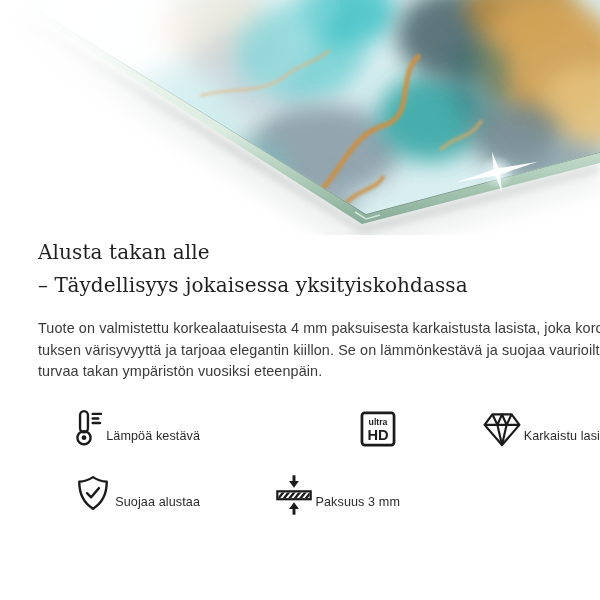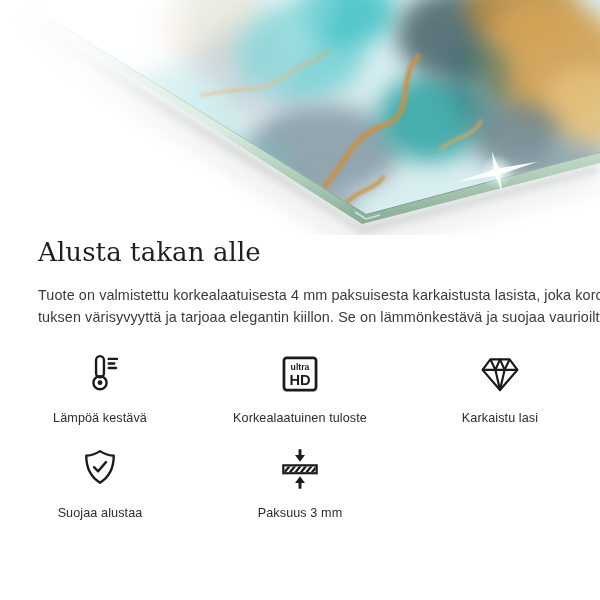--- a/index.html
+++ b/index.html
@@ -13,39 +13,39 @@
   
   .hero{position:relative;width:600px;height:230px;}
   .hero svg{display:block;position:absolute;top:0;left:0;}
 
   
   .content{padding:0 40px 0 38px;}
   h1{
     margin:6px 0 0 0;
     font-family:"DejaVu Serif","Liberation Serif",serif;
     font-weight:normal;
-    font-size:26px;line-height:33px;
+    font-size:20px;line-height:33px;
     color:#1f1f1f;letter-spacing:0.1px;
   }
   h1 span{display:block;}
   .intro{
     margin:16px 0 0 0;
     font-size:14.4px;line-height:21.6px;color:#3a3a3a;letter-spacing:0.1px;
   }
   .intro span{display:block;white-space:nowrap;}
 
   
   .features{
     margin-top:24px;
     display:grid;
     grid-template-columns:repeat(3,1fr);
     row-gap:22px;
   }
   .feature{
-    display:flex;flex-direction:column;align-items:center;justify-content:flex-end;
+    display:flex;flex-direction:row;align-items:center;justify-content:flex-end;
   }
   .feature .icn{width:44px;height:44px;display:block;}
   .feature .lbl{
     margin-top:15px;font-size:12.6px;color:#2b2b2b;letter-spacing:0.1px;
   }
   .icn *{vector-effect:none;}
 </style>
 </head>
 <body>
 
@@ -134,24 +134,26 @@
         <path d="M -42,0 L 0,-3.4 L 42,0 L 0,3.4 Z" fill="#ffffff" opacity="0.95"></path>
         <path d="M 0,-21 L 3,0 L 0,21 L -3,0 Z" fill="#ffffff" opacity="0.9"></path>
         <circle cx="0" cy="0" r="4.2" fill="#ffffff"></circle>
       </g>
     </svg>
   </div>
 
   <div class="content">
     <h1>
       <span>Alusta takan alle</span>
+      <span>– Täydellisyys jokaisessa yksityiskohdassa</span>
     </h1>
     <p class="intro">
       <span>Tuote on valmistettu korkealaatuisesta 4 mm paksuisesta karkaistusta lasista, joka korostaa paina-</span>
       <span>tuksen värisyvyyttä ja tarjoaa elegantin kiillon. Se on lämmönkestävä ja suojaa vaurioilta, joten se</span>
+      <span>turvaa takan ympäristön vuosiksi eteenpäin.</span>
     </p>
   </div>
 
   <div class="features">
 
     <div class="feature">
       <svg class="icn" viewBox="0 0 48 48" fill="none" stroke="#1b1b1b" stroke-width="2.6">
         <rect x="19.7" y="4.5" width="8.6" height="23" rx="4.3"></rect>
         <circle cx="24" cy="33.5" r="7.2"></circle>
         <circle cx="24" cy="33.5" r="2.6" fill="#1b1b1b" stroke="none"></circle>
@@ -161,21 +163,20 @@
       </svg>
       <span class="lbl">Lämpöä kestävä</span>
     </div>
 
     <div class="feature">
       <svg class="icn" viewBox="0 0 48 48">
         <rect x="6.5" y="6.5" width="35" height="35" rx="3" fill="none" stroke="#1b1b1b" stroke-width="3"></rect>
         <text x="24" y="19.5" text-anchor="middle" font-family="Liberation Sans, sans-serif" font-size="9.5" font-weight="bold" fill="#1b1b1b">ultra</text>
         <text x="24" y="36" text-anchor="middle" font-family="Liberation Sans, sans-serif" font-size="16" font-weight="bold" fill="#1b1b1b">HD</text>
       </svg>
-      <span class="lbl">Korkealaatuinen tuloste</span>
     </div>
 
     <div class="feature">
       <svg class="icn" viewBox="0 0 48 48" fill="none" stroke="#1b1b1b" stroke-width="2.4" stroke-linejoin="round">
         <path d="M 13.5,8 L 34.5,8 L 43,19.5 L 24,41.5 L 5,19.5 Z"></path>
         <path d="M 5,19.5 L 43,19.5"></path>
         <path d="M 13.5,8 L 19,19.5 L 24,8 L 29,19.5 L 34.5,8"></path>
         <path d="M 19,19.5 L 24,41.5 L 29,19.5"></path>
       </svg>
       <span class="lbl">Karkaistu lasi</span>

